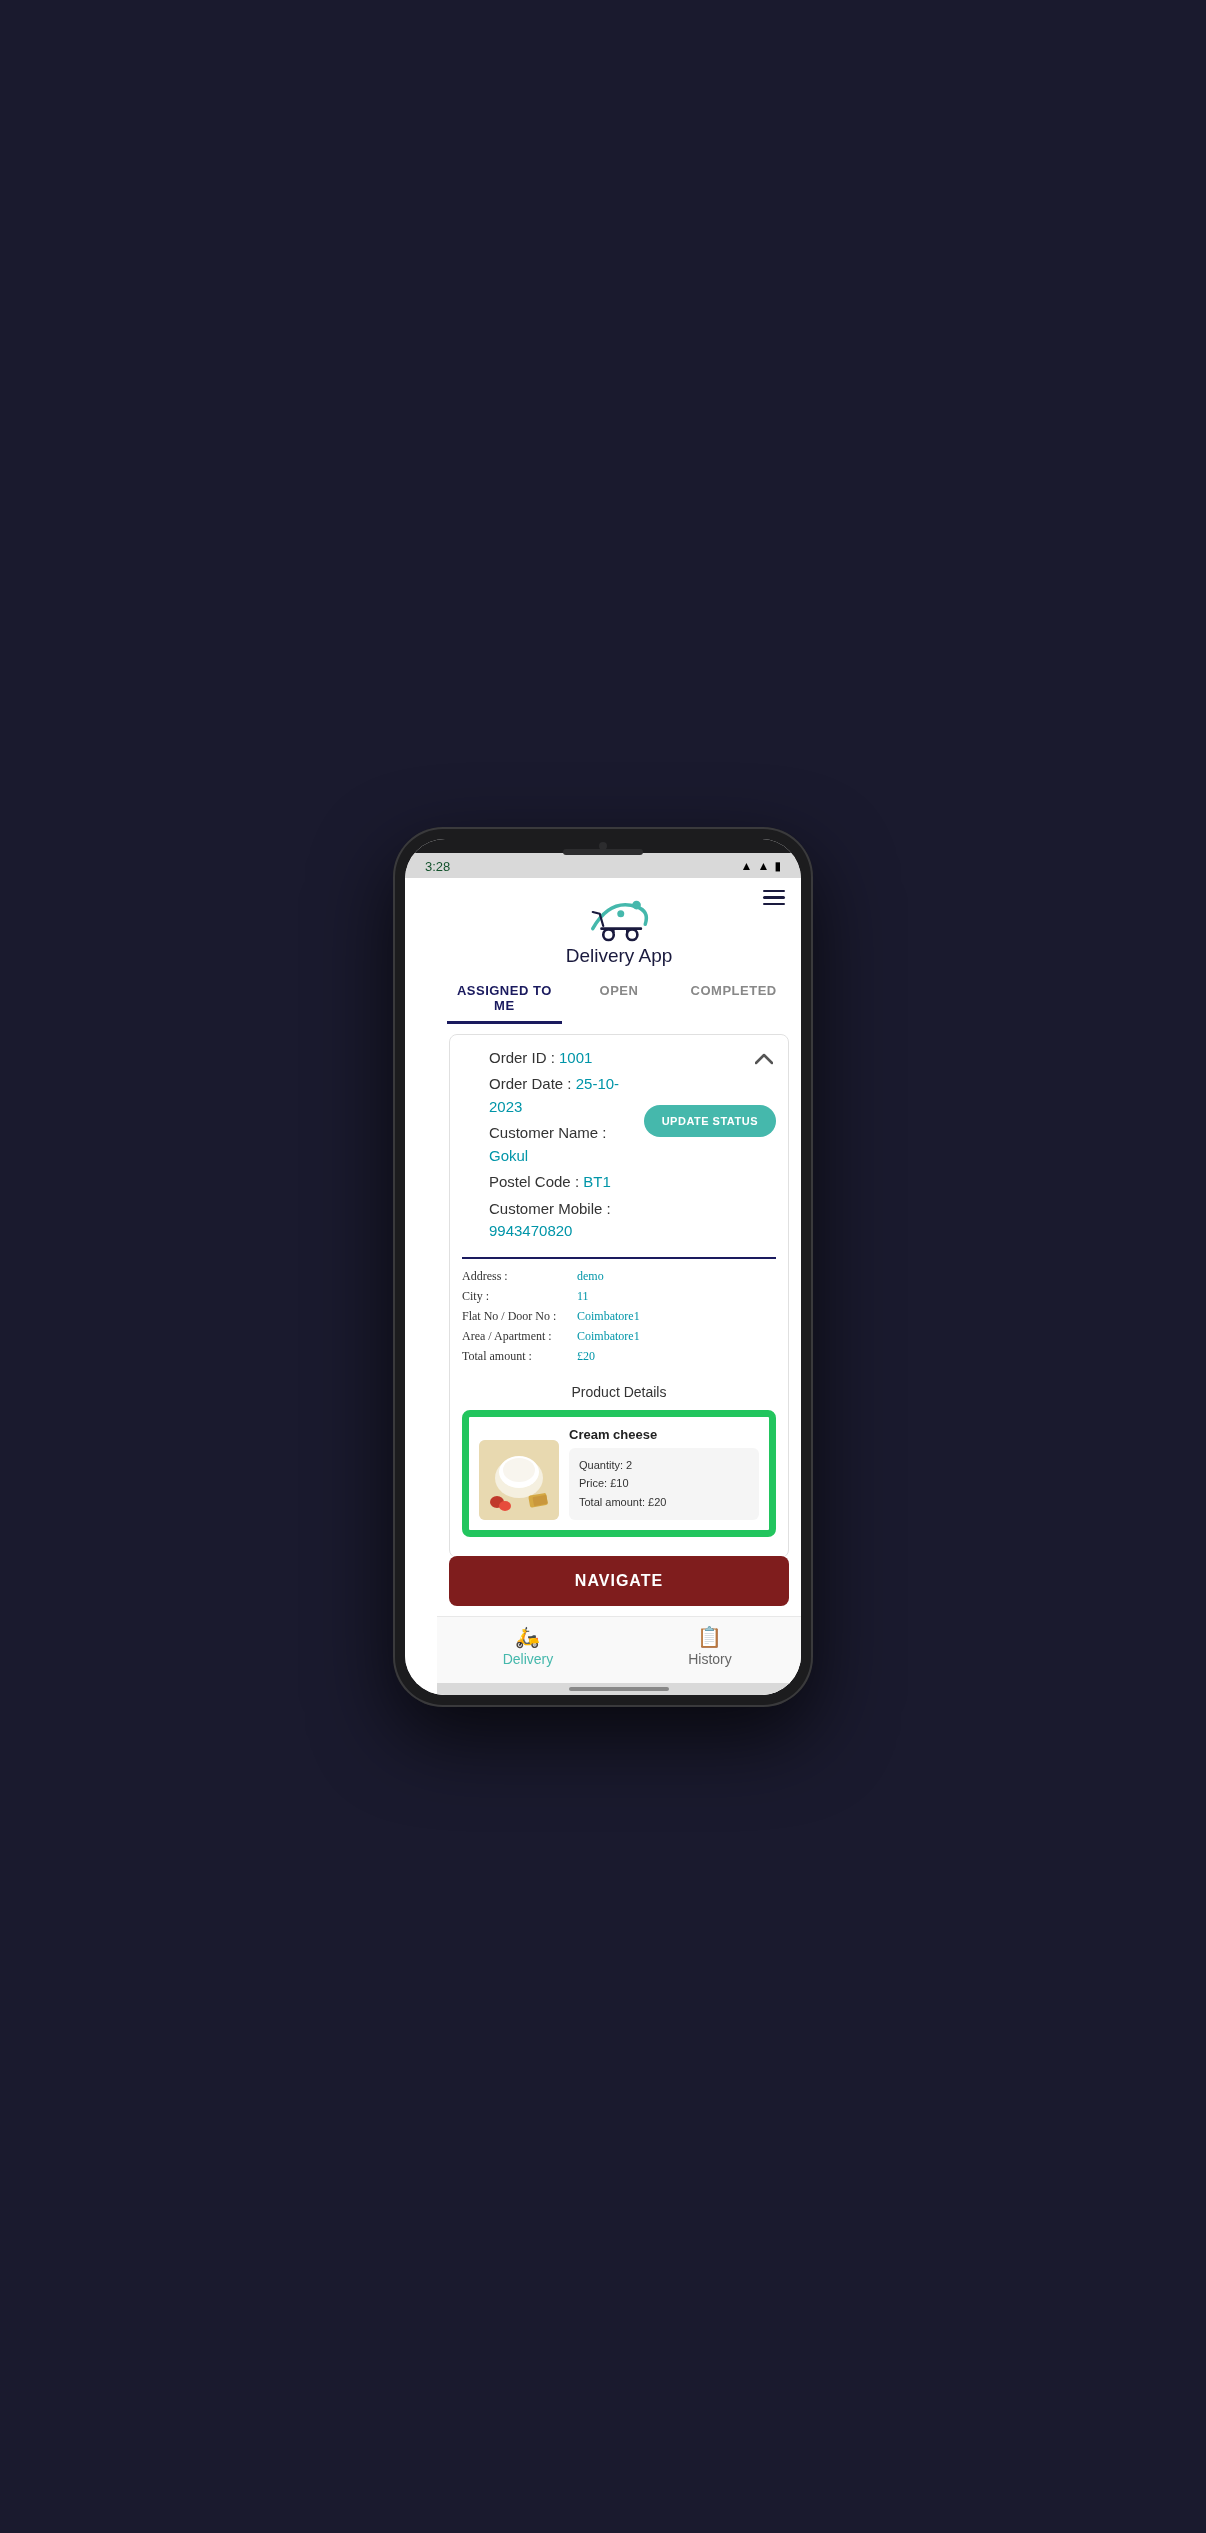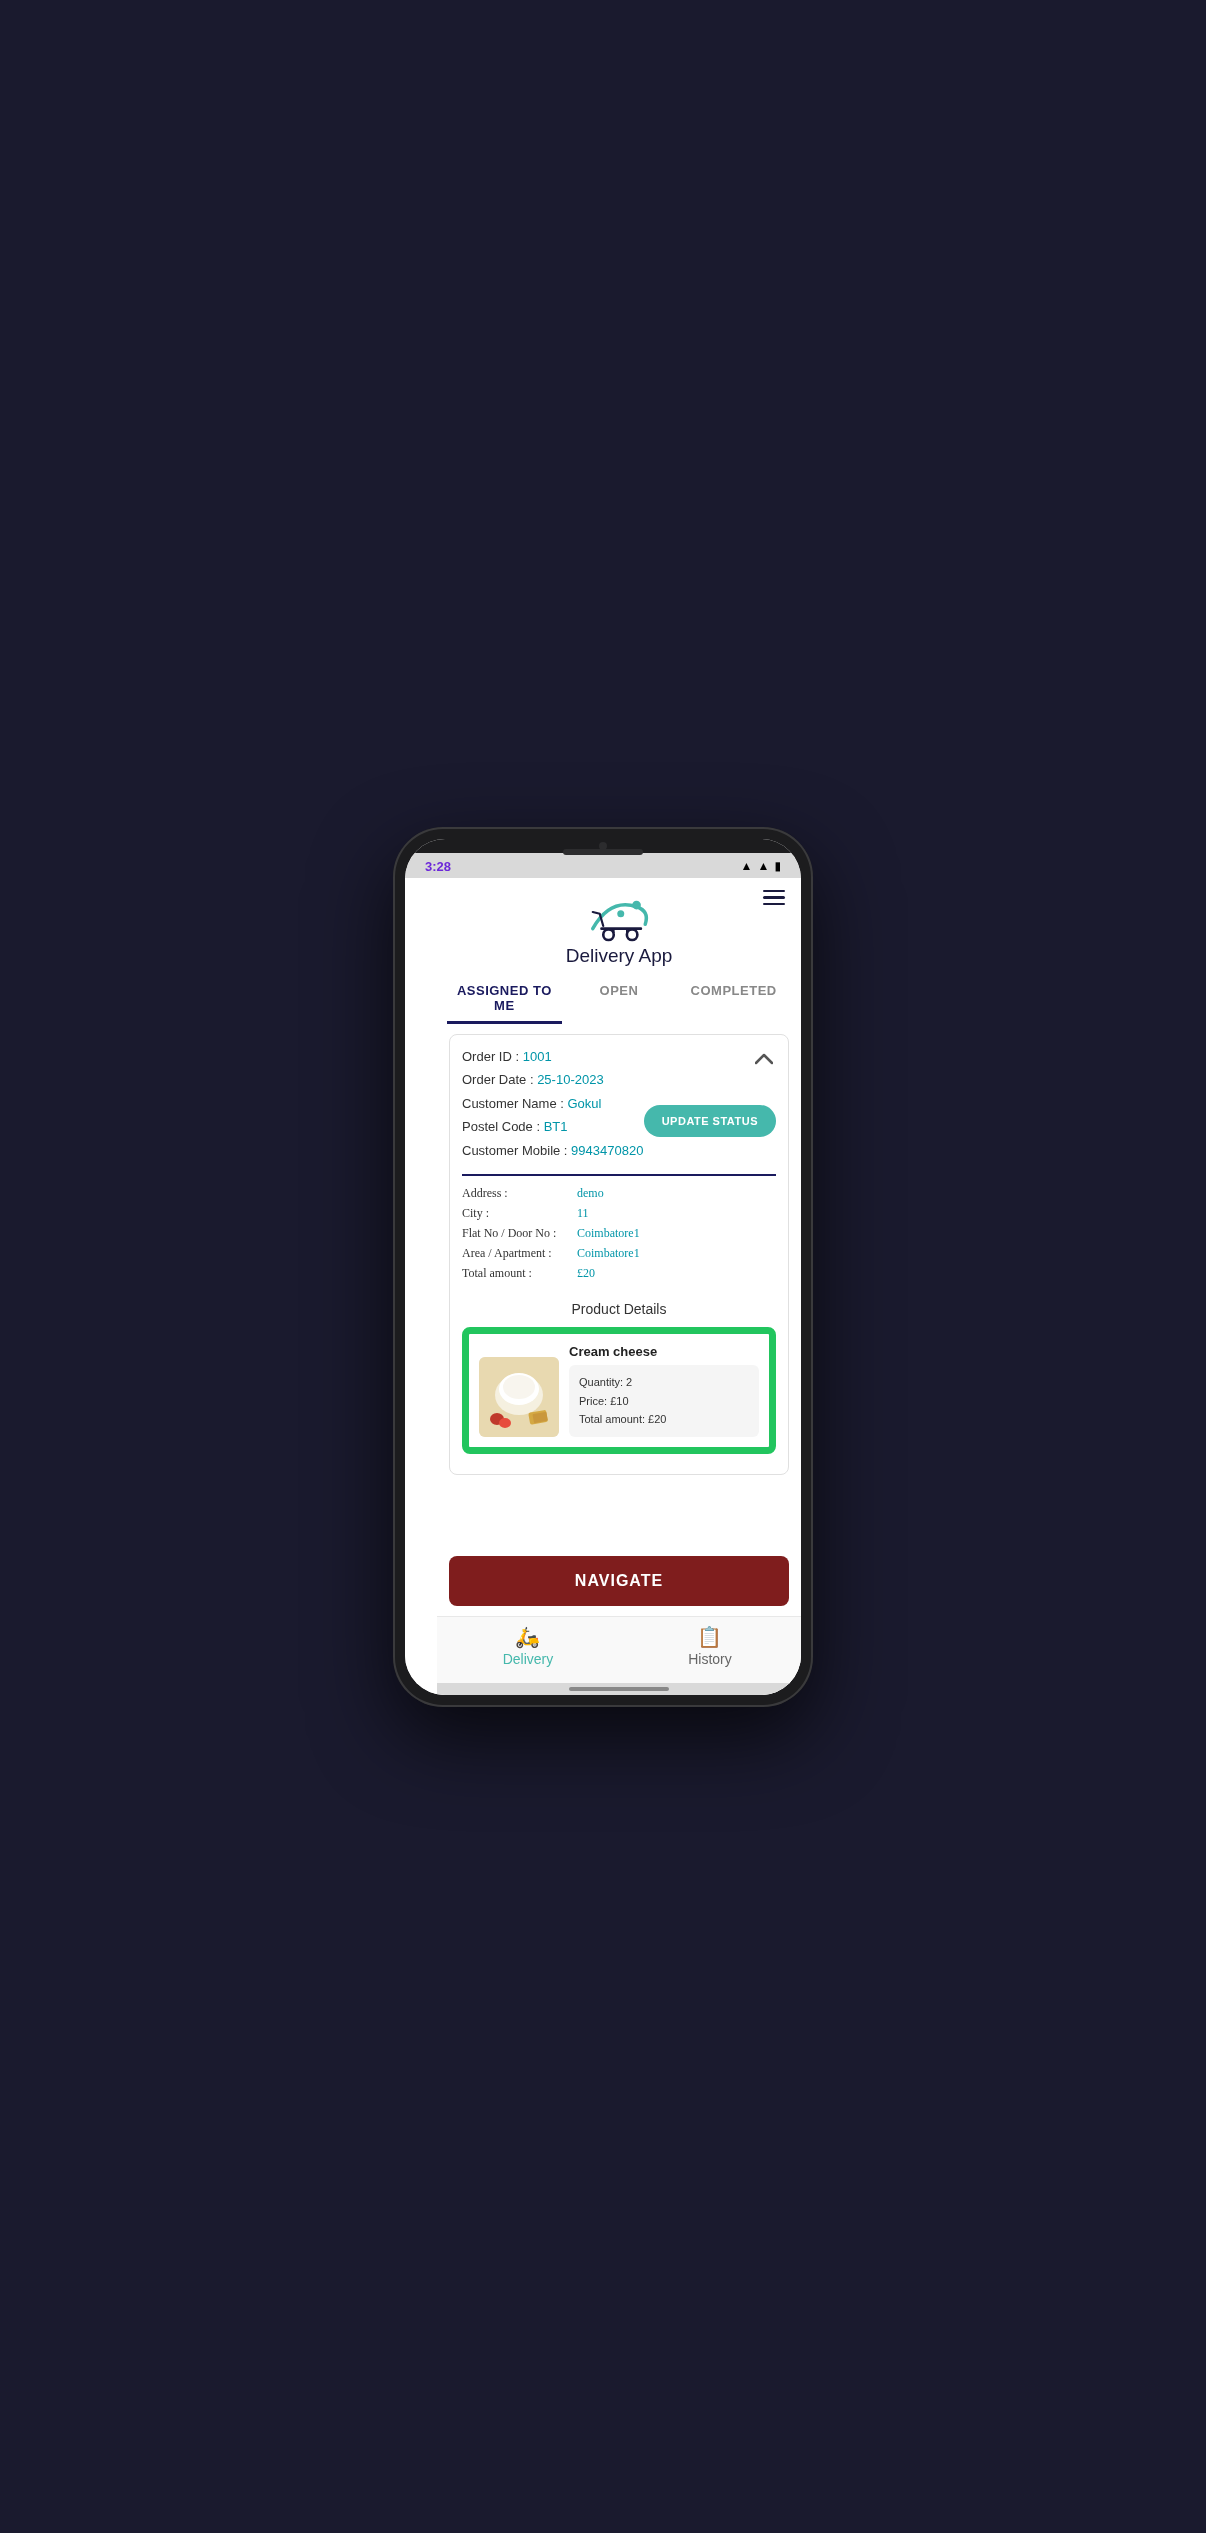--- a/index.html
+++ b/index.html
@@ -33,22 +33,22 @@
     .status-bar {
       background: #d9d9d9;
       display: flex;
       justify-content: space-between;
       align-items: center;
       padding: 6px 20px 4px;
       flex-shrink: 0;
     }
     .status-time {
       font-size: 13px;
-      font-weight: 700;
-      color: #6d28d9;
+      font-weight: 400;
+      color: #14532d;
     }
     .status-icons {
       display: flex;
       gap: 5px;
       align-items: center;
     }
     .status-icons span {
       font-size: 12px;
       color: #000;
     }
@@ -132,24 +132,25 @@
     }
     
     .order-card {
       border: 1px solid #e0e0e0;
       border-radius: 8px;
       padding: 12px;
       margin-bottom: 10px;
     }
     .order-info-section {}
     .order-field {
-      font-size: 13px;
+      font-size: 15px;
       color: #333;
       margin-bottom: 4px;
       line-height: 1.5;
+      margin-left: 27px;
     }
     .order-field .value {
       color: #0095a8;
       font-weight: 500;
     }
     .chevron-up {
       width: 24px;
       height: 24px;
       display: flex;
       align-items: center;

